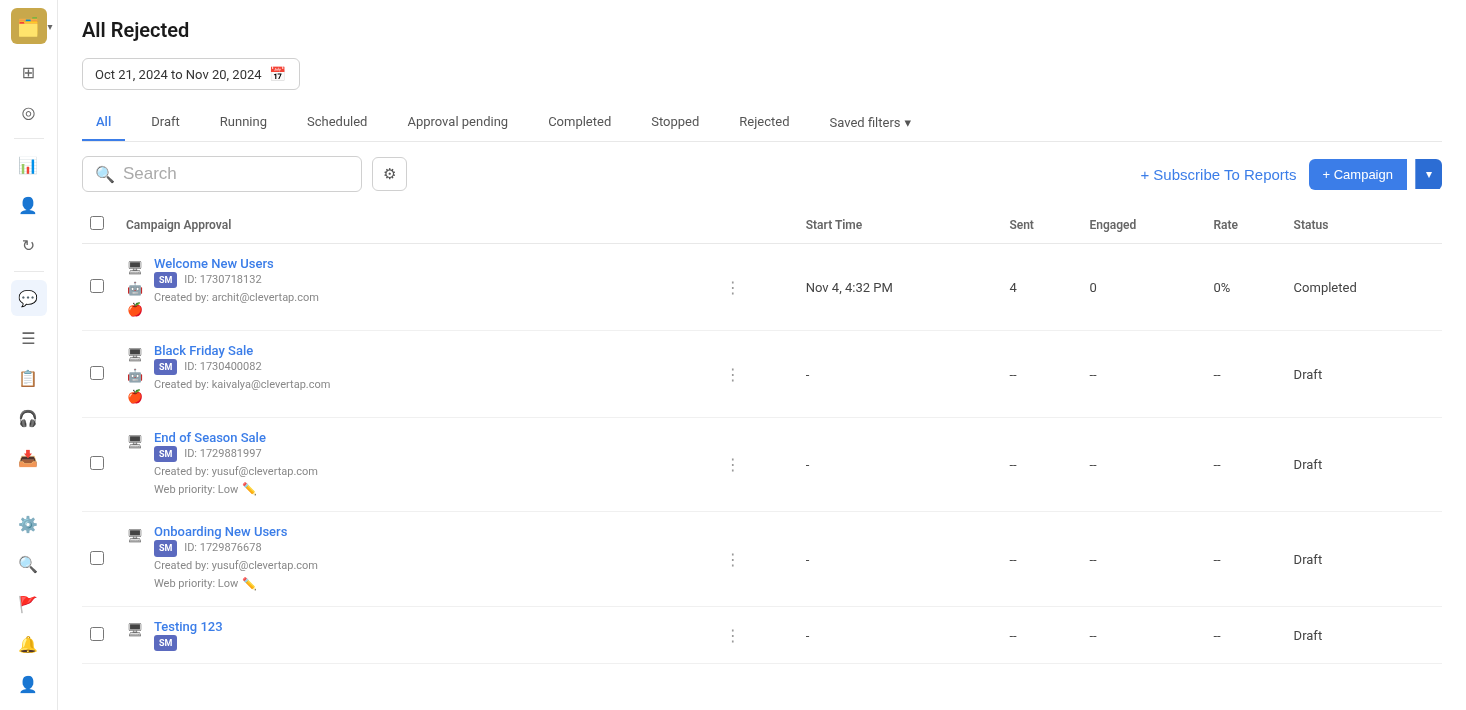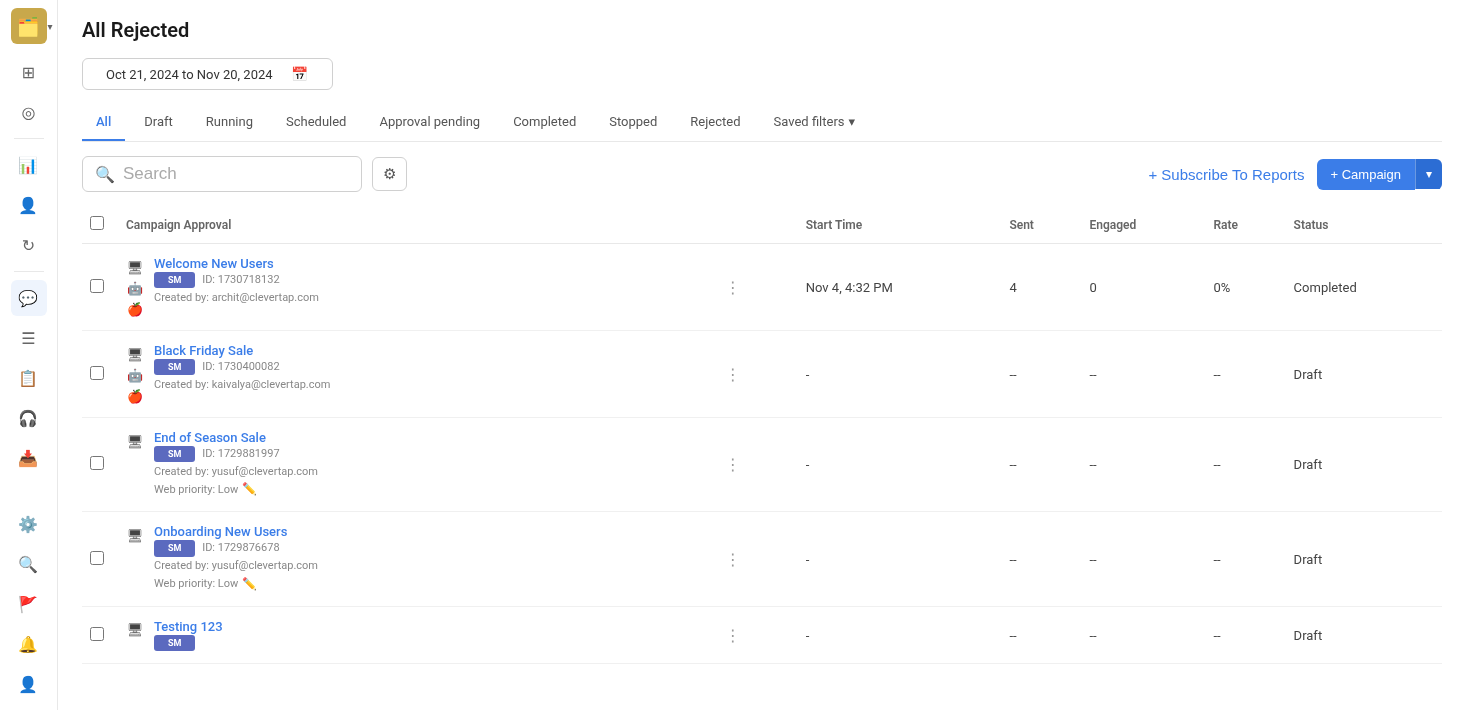--- a/index.html
+++ b/index.html
@@ -70,37 +70,37 @@
       font-size: 20px;
       font-weight: 600;
       color: #1a1a1a;
       margin-bottom: 16px;
     }
 
     
     .date-filter {
       display: inline-flex;
       align-items: center;
-      gap: 19px;
+      gap: 8px;
       border: 1px solid #d0d0d0;
       border-radius: 6px;
-      padding: 7px 23px;
+      padding: 7px 12px;
       font-size: 13px;
       color: #333;
       cursor: pointer;
       background: #fff;
       margin-bottom: 14px;
     }
     .date-filter .calendar-icon { color: #555; font-size: 14px; }
 
     
     .tabs {
       display: flex;
-      align-items: flex-start;
-      gap: 5px;
+      align-items: center;
+      gap: 12px;
       border-bottom: 1px solid #e8e8e8;
       padding: 0;
       margin-bottom: 0;
     }
     .tab {
       padding: 10px 14px;
       font-size: 13px;
       color: #555;
       cursor: pointer;
       border-bottom: 2px solid transparent;
@@ -165,21 +165,21 @@
       background: none;
       border: none;
       color: #3b7de8;
       font-size: 15px;
       cursor: pointer;
       font-weight: 500;
     }
     .create-campaign-btn {
       display: flex;
       align-items: center;
-      gap: 0;
+      gap: 8px;
       border-radius: 6px;
       overflow: hidden;
     }
     .create-campaign-main {
       background: #3b7de8;
       color: #fff;
       border: none;
       padding: 8px 14px;
       font-size: 13px;
       font-weight: 500;
@@ -238,21 +238,21 @@
     .campaign-info { flex: 1; }
     .campaign-name { color: #3b7de8; font-weight: 500; font-size: 13px; margin-bottom: 2px; text-decoration: none; }
     .campaign-meta { font-size: 11px; color: #888; line-height: 1.6; }
     .sm-badge {
       display: inline-flex;
       align-items: center;
       background: #5b6abf;
       color: #fff;
       font-size: 9px;
       font-weight: 700;
-      padding: 1px 14px;
+      padding: 1px 5px;
       border-radius: 3px;
       margin-right: 4px;
       vertical-align: middle;
     }
     .priority-badge { display: flex; align-items: center; gap: 4px; }
     .edit-icon { color: #3b7de8; font-size: 12px; cursor: pointer; }
     .three-dots {
       color: #999;
       font-size: 16px;
       cursor: pointer;

